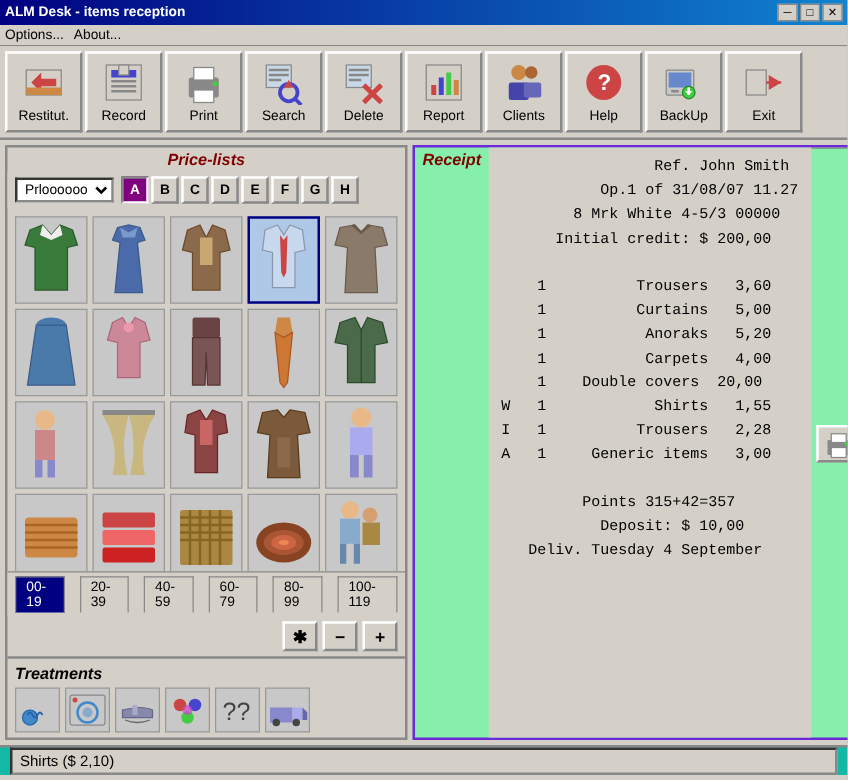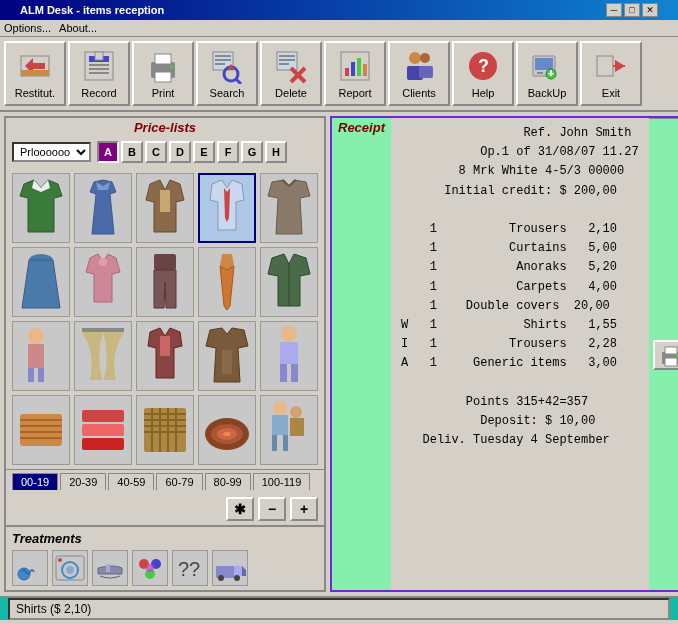--- a/index.html
+++ b/index.html
@@ -7,21 +7,21 @@
       font-family: 'Arial', sans-serif;
       font-size: 12px;
       background: #d4d0c8;
       width: 678px;
       height: 624px;
       overflow: hidden;
     }
     .title-bar {
       background: linear-gradient(to right, #000080, #1084d0);
       color: white;
-      padding: 3px 20px;
+      padding: 3px 4px;
       display: flex;
       justify-content: space-between;
       align-items: center;
       font-size: 11px;
       font-weight: bold;
     }
     .title-bar-buttons { display: flex; gap: 2px; }
     .title-btn {
       width: 16px; height: 14px;
       background: #d4d0c8;
@@ -153,21 +153,21 @@
       border-bottom: none;
     }
     .page-tab.active {
       background: #000080;
       color: white;
     }
     .page-tab-bar {
       display: flex;
       background: #d4d0c8;
       padding: 3px 6px;
-      gap: 2px;
+      gap: 12px;
       border-top: 1px solid #888;
     }
     .action-btns {
       display: flex;
       justify-content: flex-end;
       padding: 4px 6px;
       gap: 4px;
     }
     .action-btn {
       width: 28px; height: 24px;
@@ -650,21 +650,21 @@
 
   <div class="right-panel">
     <div class="panel-title">Receipt</div>
 
     <div class="receipt-area">
       <div class="receipt-line">                 Ref. John Smith</div>
       <div class="receipt-line">           Op.1 of 31/08/07 11.27</div>
       <div class="receipt-line">        8 Mrk White 4-5/3 00000</div>
       <div class="receipt-line">      Initial credit: $ 200,00</div>
       <div class="receipt-line">&nbsp;</div>
-      <div class="receipt-line">    1          Trousers   2,10</div>
+      <div class="receipt-line">    1          Trousers   3,60</div>
       <div class="receipt-line">    1          Curtains   5,00</div>
       <div class="receipt-line">    1           Anoraks   5,20</div>
       <div class="receipt-line">    1           Carpets   4,00</div>
       <div class="receipt-line">    1    Double covers  20,00</div>
       <div class="receipt-line">W   1            Shirts   1,55</div>
       <div class="receipt-line">I   1          Trousers   2,28</div>
       <div class="receipt-line">A   1     Generic items   3,00</div>
       <div class="receipt-line">&nbsp;</div>
       <div class="receipt-line">         Points 315+42=357</div>
       <div class="receipt-line">           Deposit: $ 10,00</div>

